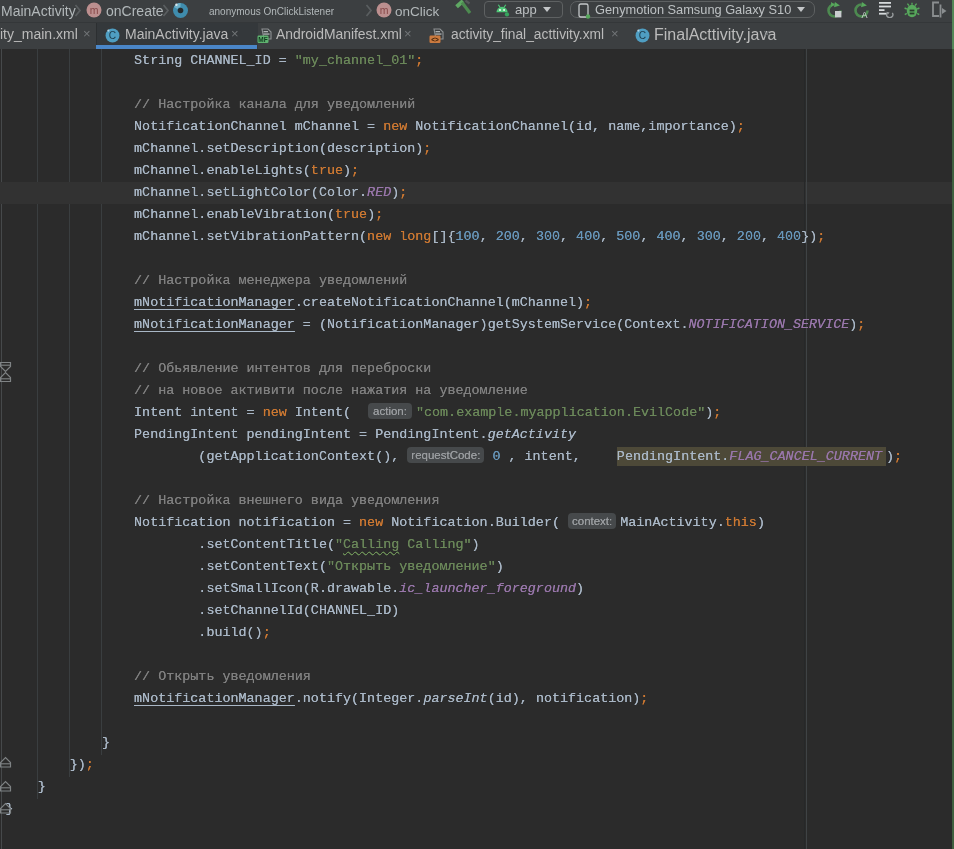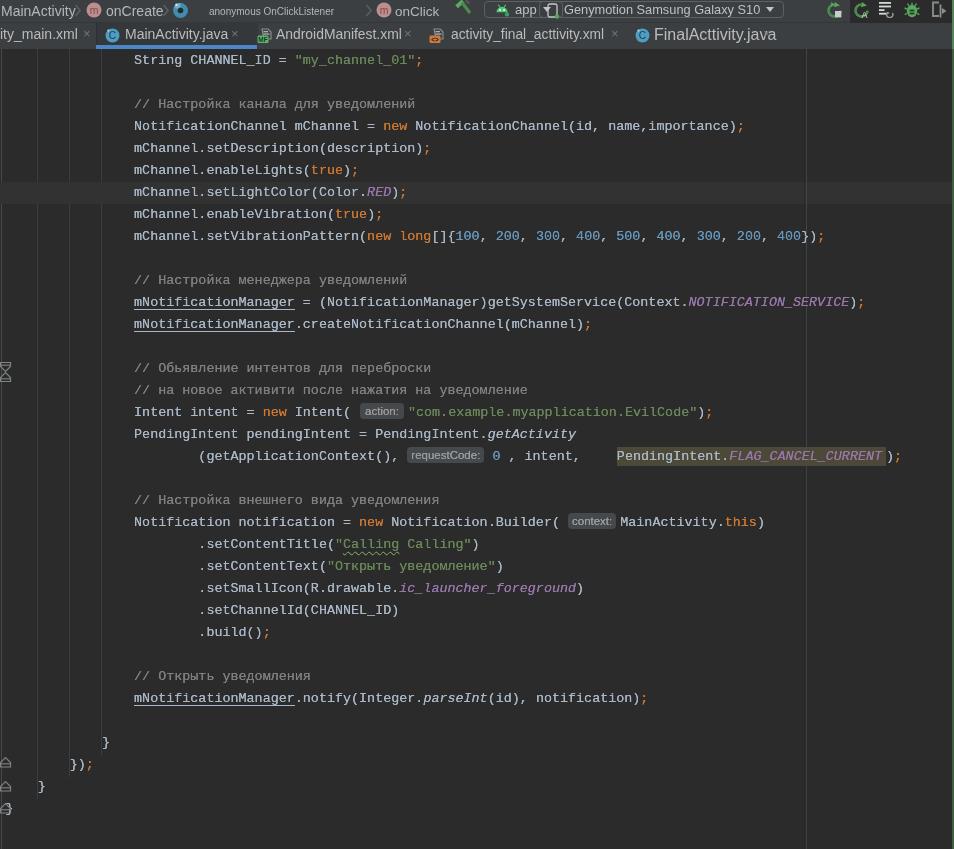--- a/index.html
+++ b/index.html
@@ -1,19 +1,19 @@
 <!DOCTYPE html>
 <html><head>
 <meta charset="utf-8">
 <style>
   html,body{margin:0;padding:0;background:#2b2b2b;}
   #page{position:relative;width:954px;height:849px;overflow:hidden;background:#2b2b2b;
         font-family:"Liberation Sans",sans-serif;}
   
-  #toolbar{position:absolute;left:0;top:0;width:850px;height:23px;background:#3c3f41;box-shadow:inset 0 -1px 0 #343739;}
+  #toolbar{position:absolute;left:0;top:0;width:954px;height:23px;background:#3c3f41;box-shadow:inset 0 -1px 0 #343739;}
   .crumb{position:absolute;top:0;height:23px;line-height:23px;font-size:12.2px;color:#b2b8ba;white-space:nowrap;}
   .combo{position:absolute;top:1px;height:17px;border:1px solid #5e6162;border-radius:4px;box-sizing:border-box;}
   .combo .lbl{position:absolute;top:0;height:15px;line-height:16px;font-size:13px;color:#bdc1c3;white-space:nowrap;}
   .downarrow{position:absolute;width:0;height:0;border-left:4px solid transparent;border-right:4px solid transparent;border-top:5px solid #c3c6c8;}
   
   #tabbar{position:absolute;left:0;top:23px;width:954px;height:26px;background:#3c3f41;}
   .tabtext{position:absolute;top:0;height:22px;line-height:23px;font-size:13px;color:#bbbbbb;white-space:nowrap;}
   .tabx{position:absolute;top:0;height:22px;line-height:22px;font-size:13px;color:#727678;}
   
   #editor{position:absolute;left:0;top:49px;width:954px;height:800px;background:#2b2b2b;}
@@ -77,21 +77,21 @@
           <path d="M2.5 9 A6 6 0 0 1 14.5 9 Z" fill="#4fc878"></path>
           <line x1="4.5" y1="0.8" x2="6.5" y2="3.8" stroke="#4fc878" stroke-width="1.3"></line>
           <line x1="12.5" y1="0.8" x2="10.5" y2="3.8" stroke="#4fc878" stroke-width="1.3"></line>
           <circle cx="6.3" cy="6.5" r="1" fill="#ffffff"></circle>
           <circle cx="10.7" cy="6.5" r="1" fill="#ffffff"></circle>
           <circle cx="13.8" cy="11.2" r="2.3" fill="#36a55e"></circle>
         </svg>
       <span class="lbl" style="left:30px">app</span>
       <div class="downarrow" style="left:58px;top:5px"></div>
     </div>
-    <div class="combo" style="left:539px;width:245px;">
+    <div class="combo" style="left:570px;width:245px;border-radius:7px;">
       <svg style="position:absolute;left:6px;top:1px" width="14" height="16" viewBox="0 0 14 16">
           <rect x="2" y="1" width="9" height="13" rx="1.8" fill="none" stroke="#c3c7c9" stroke-width="1.3"></rect>
           <circle cx="11" cy="13.5" r="2.2" fill="#57a85c"></circle>
         </svg>
       <span class="lbl" style="left:24px;font-size:12.8px">Genymotion Samsung Galaxy S10</span>
       <div class="downarrow" style="left:226px;top:5px;"></div>
     </div>
     <svg style="position:absolute;left:826px;top:2px" width="17" height="17" viewBox="0 0 17 17">
         <path d="M14.5 8.5 A6 6 0 1 1 8.5 2.5" fill="none" stroke="#4d8a50" stroke-width="2.6"></path>
         <path d="M8.5 2.5 m0 0 l-3.4 -2.5 l0 5 Z" fill="#57a85c"></path>
@@ -180,26 +180,26 @@
 <pre></pre>
 <pre>                <span class="c">// Настройка канала для уведомлений</span></pre>
 <pre>                NotificationChannel mChannel = <span class="k">new</span> NotificationChannel(id, name,importance)<span class="k">;</span></pre>
 <pre>                mChannel.setDescription(description)<span class="k">;</span></pre>
 <pre>                mChannel.enableLights(<span class="k">true</span>)<span class="k">;</span></pre>
 <pre>                mChannel.setLightColor(Color.<span class="f">RED</span>)<span class="k">;</span></pre>
 <pre>                mChannel.enableVibration(<span class="k">true</span>)<span class="k">;</span></pre>
 <pre>                mChannel.setVibrationPattern(<span class="k">new</span> <span class="k">long</span>[]{<span class="n">100</span>, <span class="n">200</span>, <span class="n">300</span>, <span class="n">400</span>, <span class="n">500</span>, <span class="n">400</span>, <span class="n">300</span>, <span class="n">200</span>, <span class="n">400</span>})<span class="k">;</span></pre>
 <pre></pre>
 <pre>                <span class="c">// Настройка менеджера уведомлений</span></pre>
+<pre>                <span class="u">mNotificationManager</span>.createNotificationChannel(mChannel)<span class="k">;</span></pre>
 <pre>                <span class="u">mNotificationManager</span> = (NotificationManager)getSystemService(Context.<span class="f">NOTIFICATION_SERVICE</span>)<span class="k">;</span></pre>
-<pre>                <span class="u">mNotificationManager</span>.createNotificationChannel(mChannel)<span class="k">;</span></pre>
 <pre></pre>
 <pre>                <span class="c">// Обьявление интентов для переброски</span></pre>
 <pre>                <span class="c">// на новое активити после нажатия на уведомление</span></pre>
-<pre>                Intent intent = <span class="k">new</span> Intent(<span class="chip" style="margin-left:9px;margin-right:4px;padding:1px 5px">action:</span><span class="s">"com.example.myapplication.EvilCode"</span>)<span class="k">;</span></pre>
+<pre>                Intent intent = <span class="k">new</span> Intent(<span class="chip" style="margin-left:17px;margin-right:4px;padding:1px 5px">action:</span><span class="s">"com.example.myapplication.EvilCode"</span>)<span class="k">;</span></pre>
 <pre>                PendingIntent pendingIntent = PendingIntent.<span class="m">getActivity</span></pre>
 <pre>                        (getApplicationContext(), <span class="chip">requestCode:</span> <span class="n">0</span> , intent, <span class="hl">PendingIntent.<span class="f">FLAG_CANCEL_CURRENT</span></span>)<span class="k">;</span></pre>
 <pre></pre>
 <pre>                <span class="c">// Настройка внешнего вида уведомления</span></pre>
 <pre>                Notification notification = <span class="k">new</span> Notification.Builder(<span class="chip" style="margin-left:8px;margin-right:4px">context:</span>MainActivity.<span class="k">this</span>)</pre>
 <pre>                        .setContentTitle(<span class="s">"<span class="typo">Calling</span> Calling"</span>)</pre>
 <pre>                        .setContentText(<span class="s">"Открыть уведомление"</span>)</pre>
 <pre>                        .setSmallIcon(R.drawable.<span class="f">ic_launcher_foreground</span>)</pre>
 <pre>                        .setChannelId(CHANNEL_ID)</pre>
 <pre>                        .build()<span class="k">;</span></pre>

